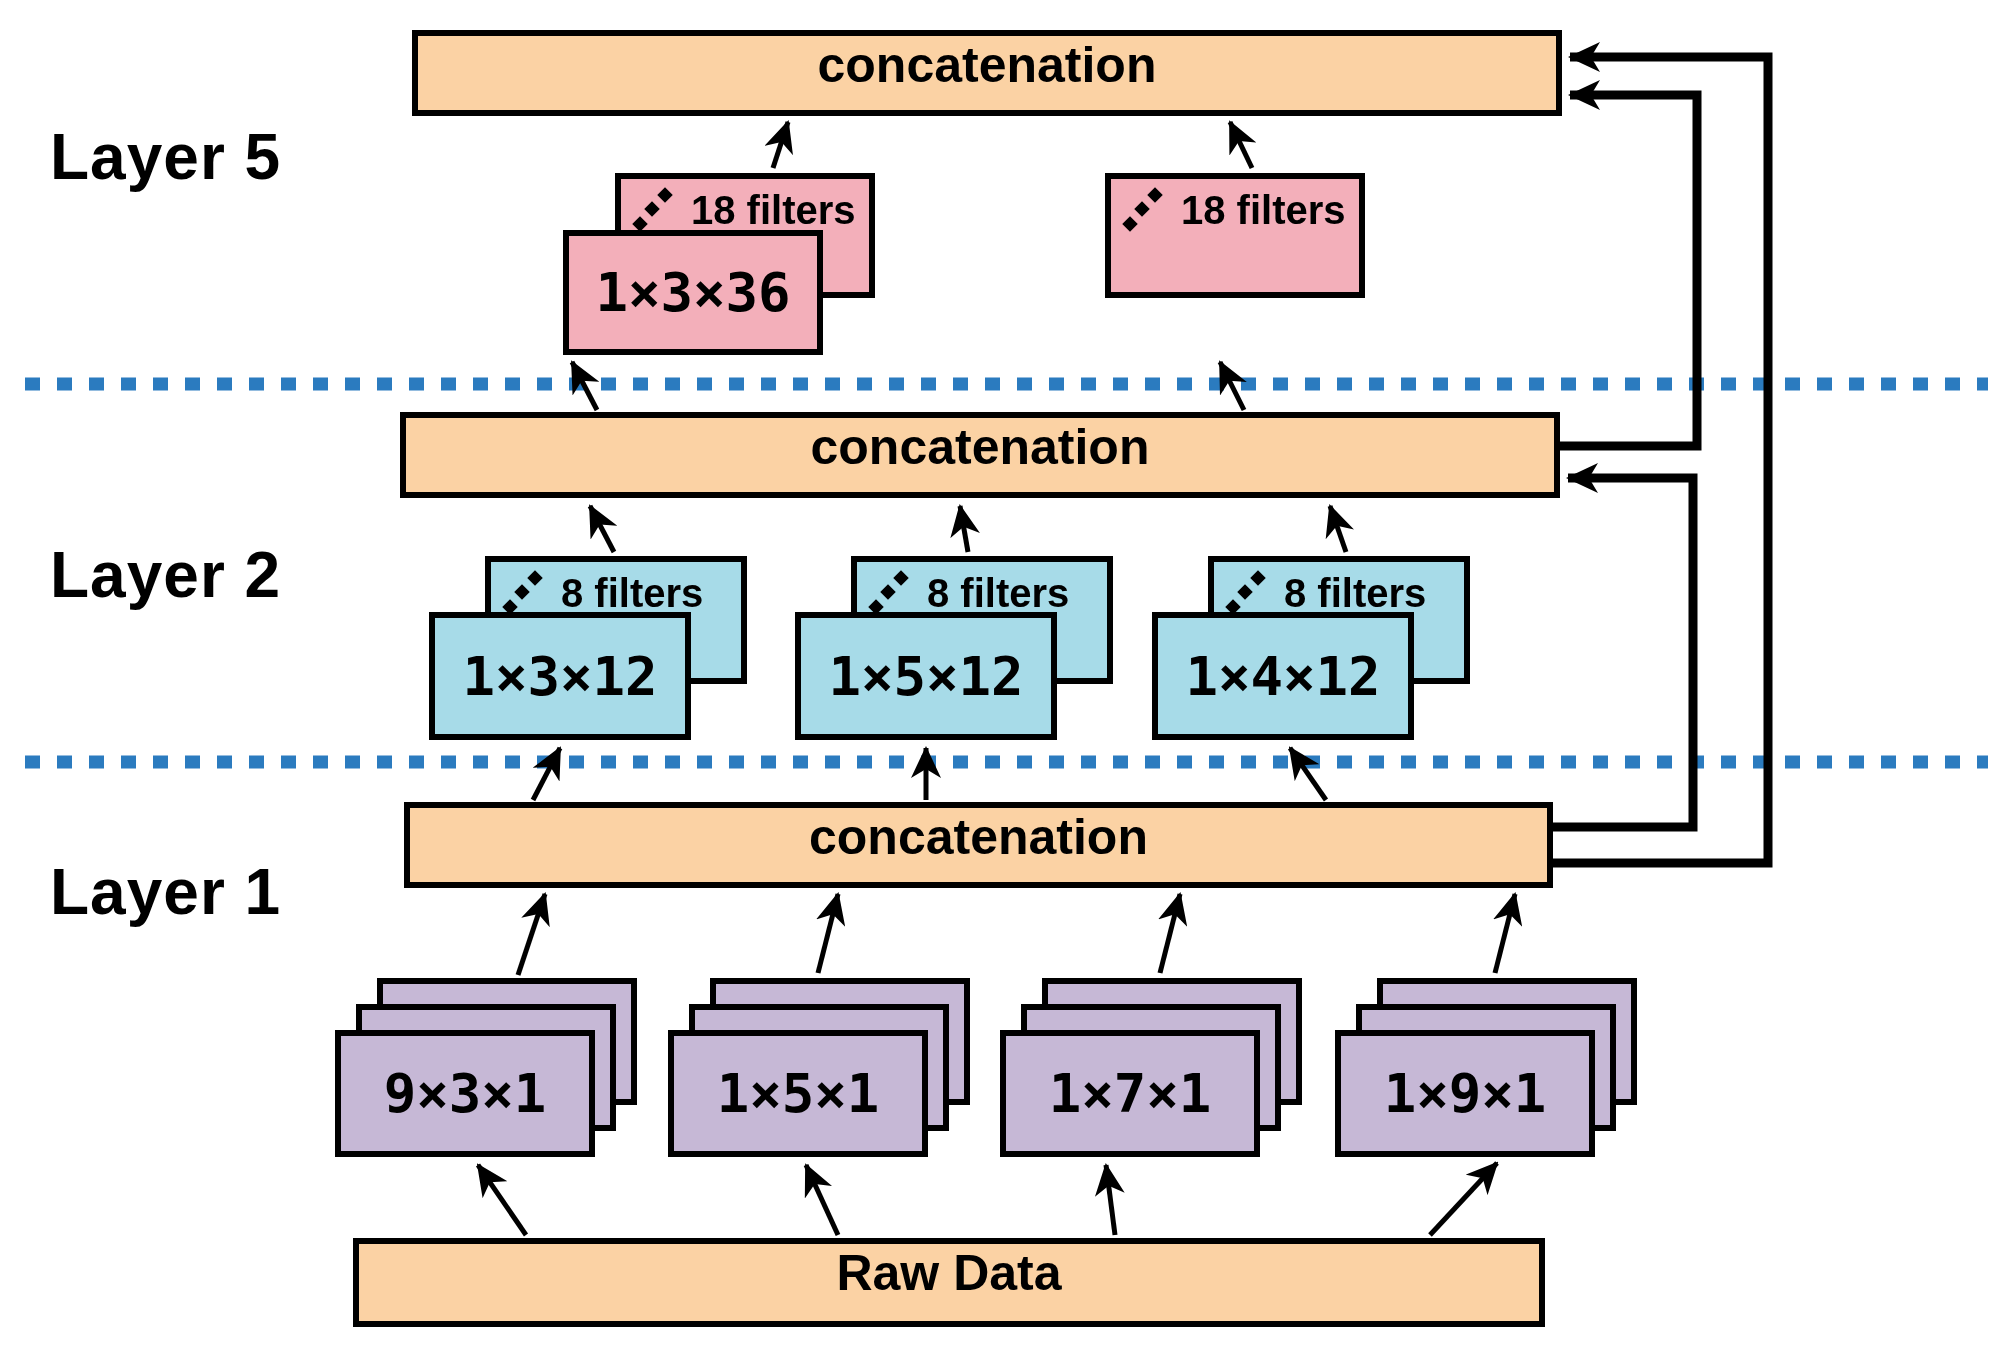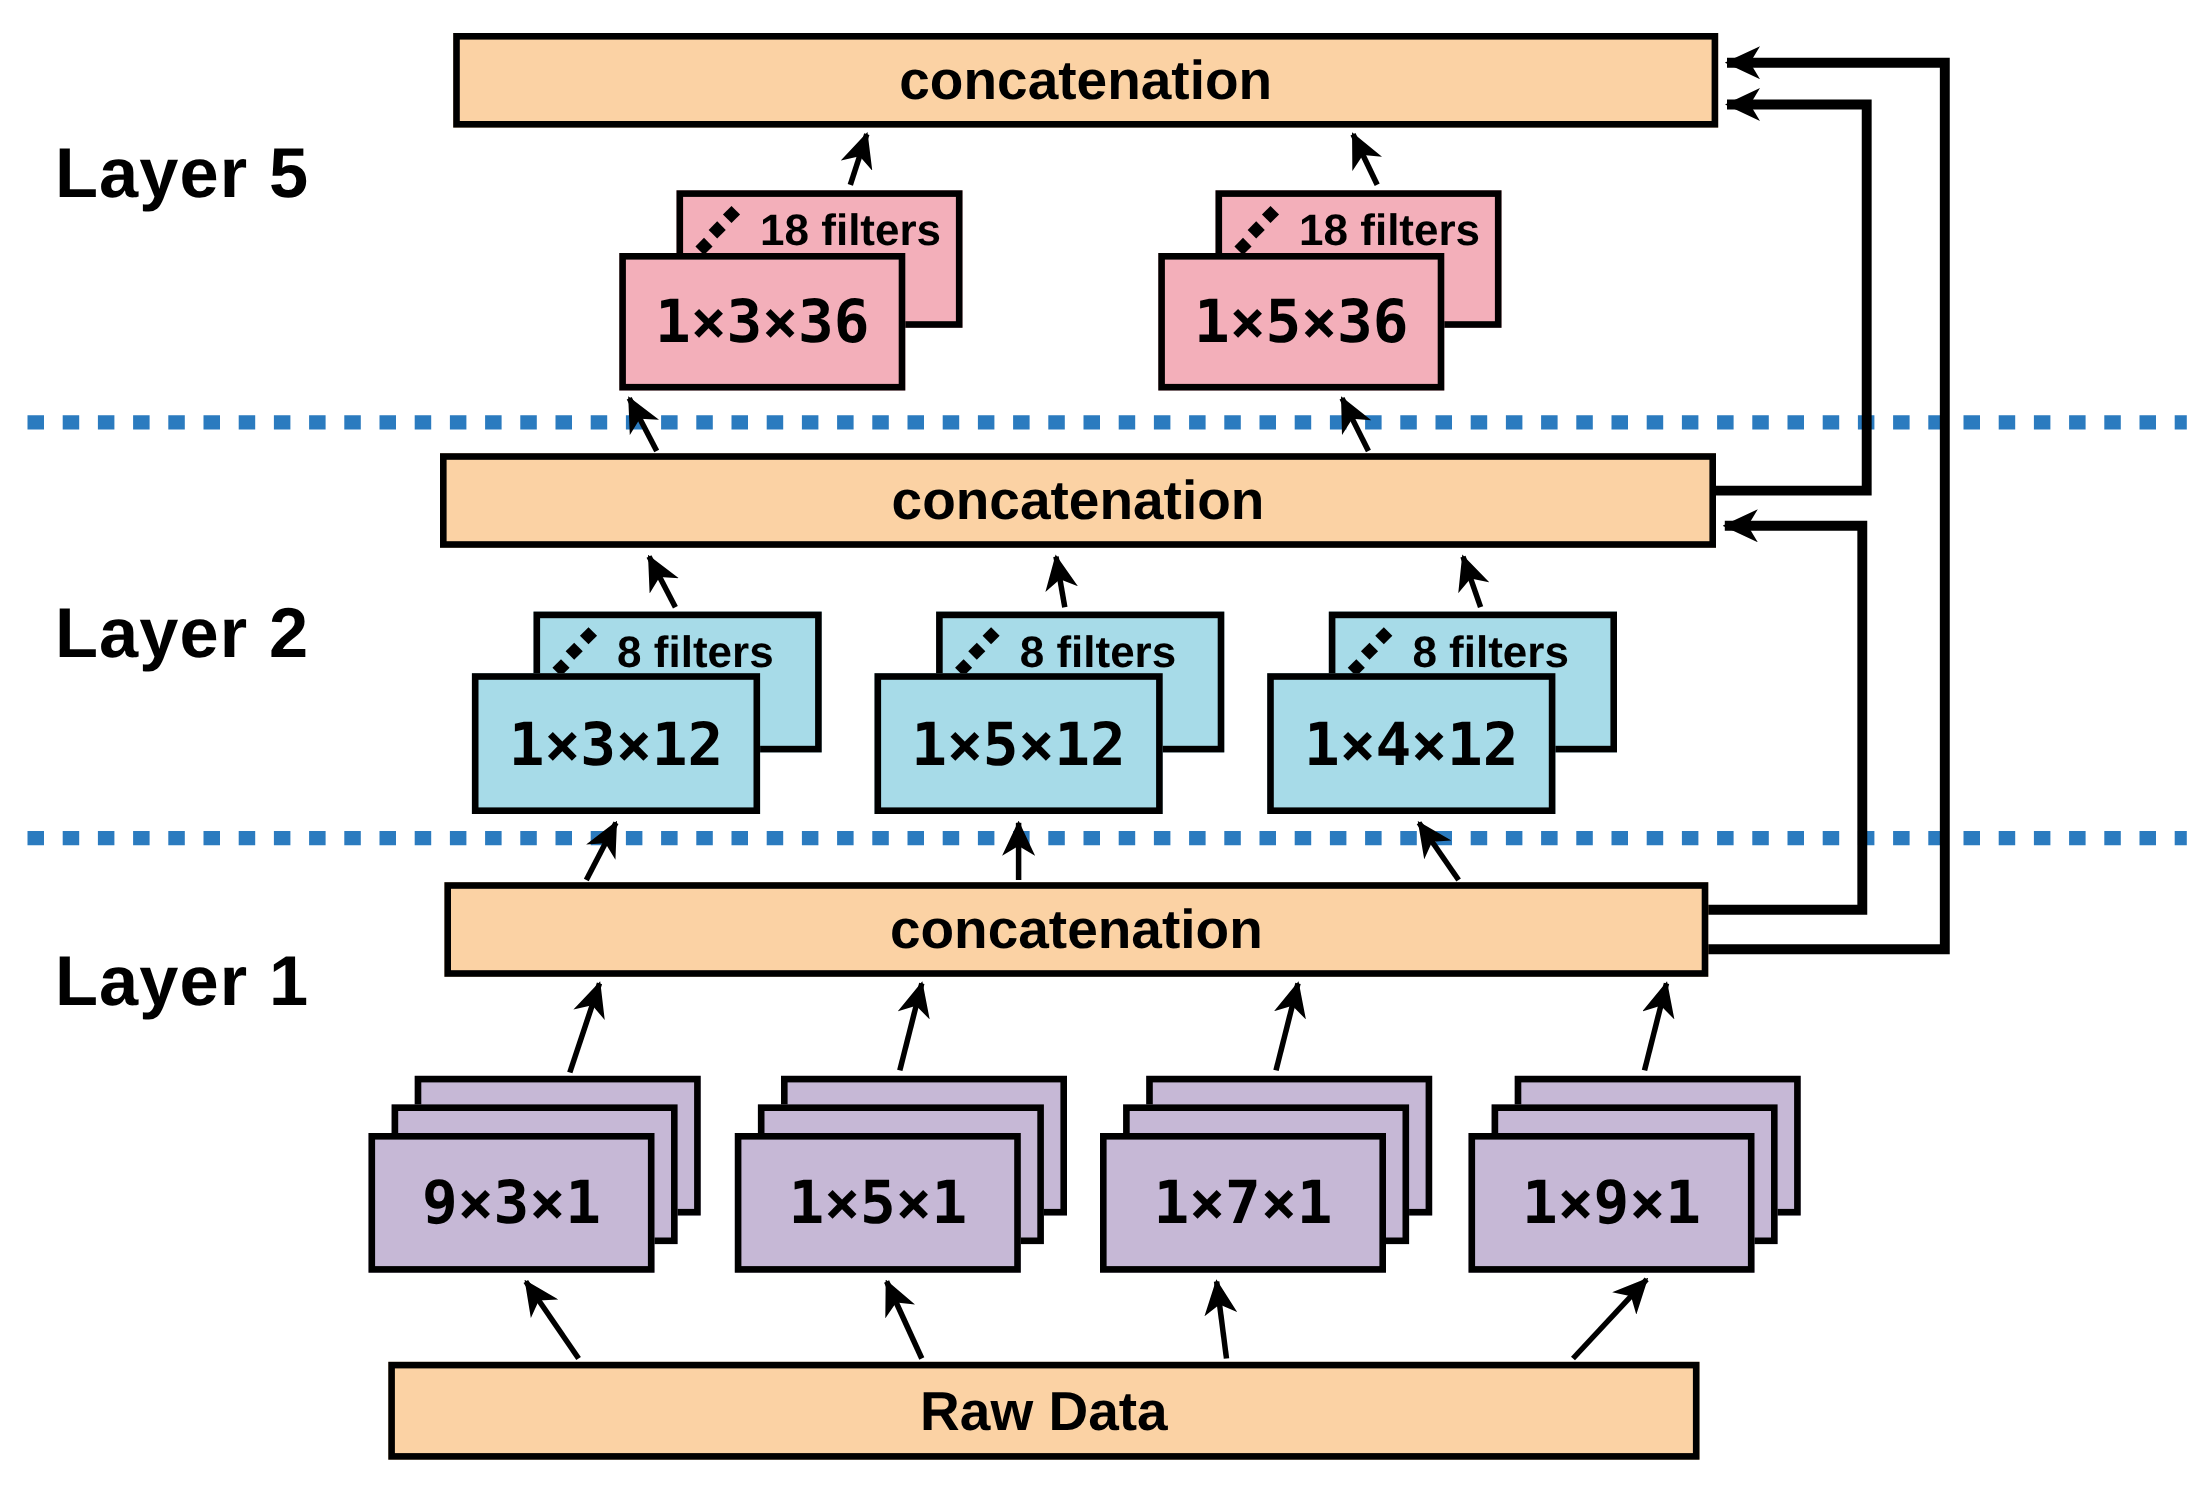--- a/index.html
+++ b/index.html
@@ -16,21 +16,21 @@
   svg.wires .dotted{stroke:var(--blue);stroke-width:13;stroke-dasharray:15 17;fill:none;}
   svg.wires .skip{stroke:var(--ink);stroke-width:9;fill:none;}
   svg.wires .arrow{stroke:var(--ink);stroke-width:5;fill:none;}
 
   .layer-label{
     position:absolute;left:50px;font-size:64px;font-weight:700;color:var(--ink);
     letter-spacing:1px;white-space:nowrap;
   }
   .bar{
     position:absolute;background:var(--peach);border:6px solid var(--ink);
-    display:flex;align-items:center;justify-content:center;
+    display:flex;align-items:flex-start;justify-content:center;
   }
   .bar span{font-size:50px;font-weight:700;color:var(--ink);white-space:nowrap;}
 
   .group{position:absolute;}
   .fbox{
     position:absolute;border:6px solid var(--ink);
   }
   .pinkf{background:var(--pink);width:260px;height:125px;}
   .cyanf{background:var(--cyan);width:262px;height:128px;}
   .purplef{background:var(--purple);width:260px;height:127px;}
@@ -124,23 +124,20 @@
   </div>
   <div class="group" style="left:1053px;top:173px;width:312px;height:182px">
     <div class="fbox pinkf fcount" style="left:52px;top:0">
       <svg class="dots" width="44" height="46" viewBox="0 0 44 46">
         <rect x="-5.5" y="-5.5" width="11" height="11" transform="translate(9,37) rotate(45)"></rect>
         <rect x="-5.5" y="-5.5" width="11" height="11" transform="translate(21,22) rotate(45)"></rect>
         <rect x="-5.5" y="-5.5" width="11" height="11" transform="translate(34,8) rotate(45)"></rect>
       </svg>
       <span>18 filters</span>
     </div>
-    <div class="fbox pinkf dims" style="left:0;top:57px">
-      <span>1×5×36</span>
-    </div>
   </div>
 
   <div class="group" style="left:429px;top:556px;width:318px;height:184px">
     <div class="fbox cyanf fcount" style="left:56px;top:0">
       <svg class="dots" width="44" height="46" viewBox="0 0 44 46">
         <rect x="-5.5" y="-5.5" width="11" height="11" transform="translate(9,37) rotate(45)"></rect>
         <rect x="-5.5" y="-5.5" width="11" height="11" transform="translate(21,22) rotate(45)"></rect>
         <rect x="-5.5" y="-5.5" width="11" height="11" transform="translate(34,8) rotate(45)"></rect>
       </svg>
       <span>8 filters</span>

